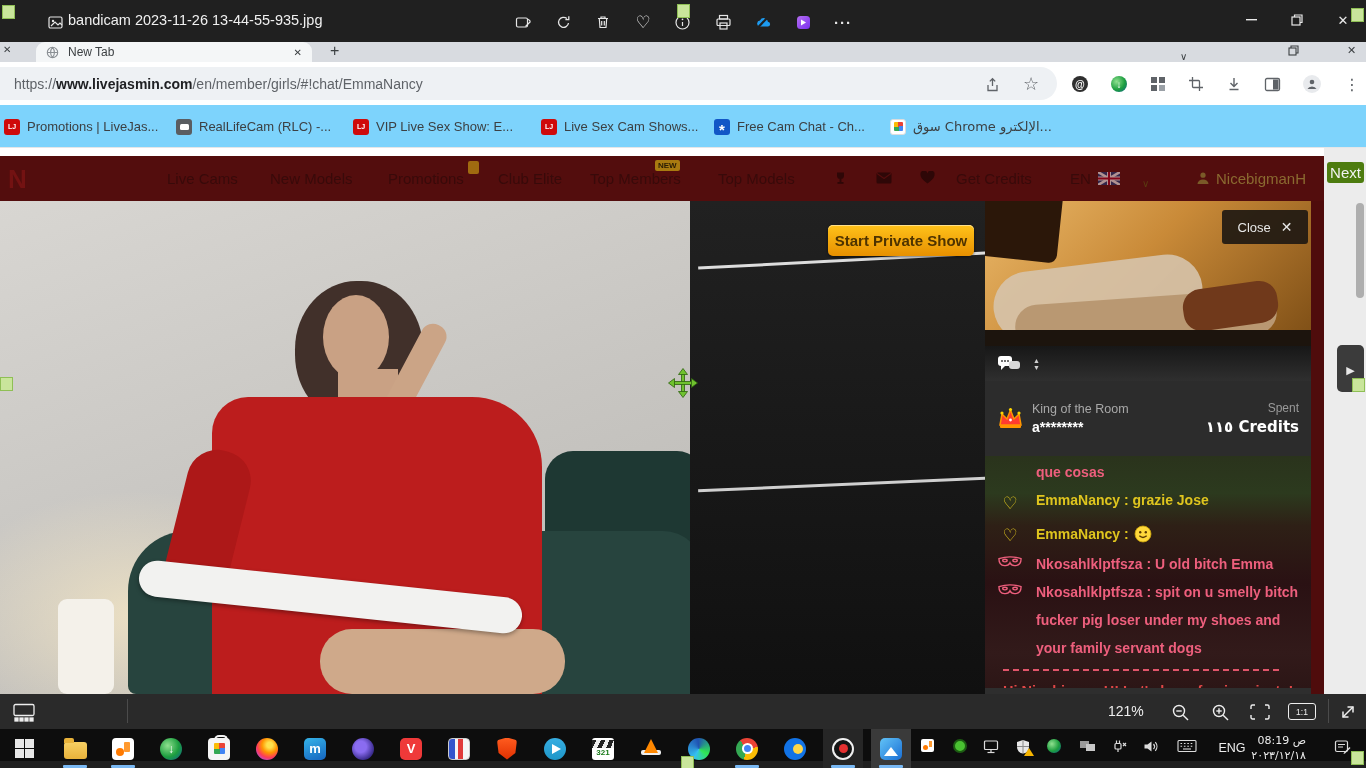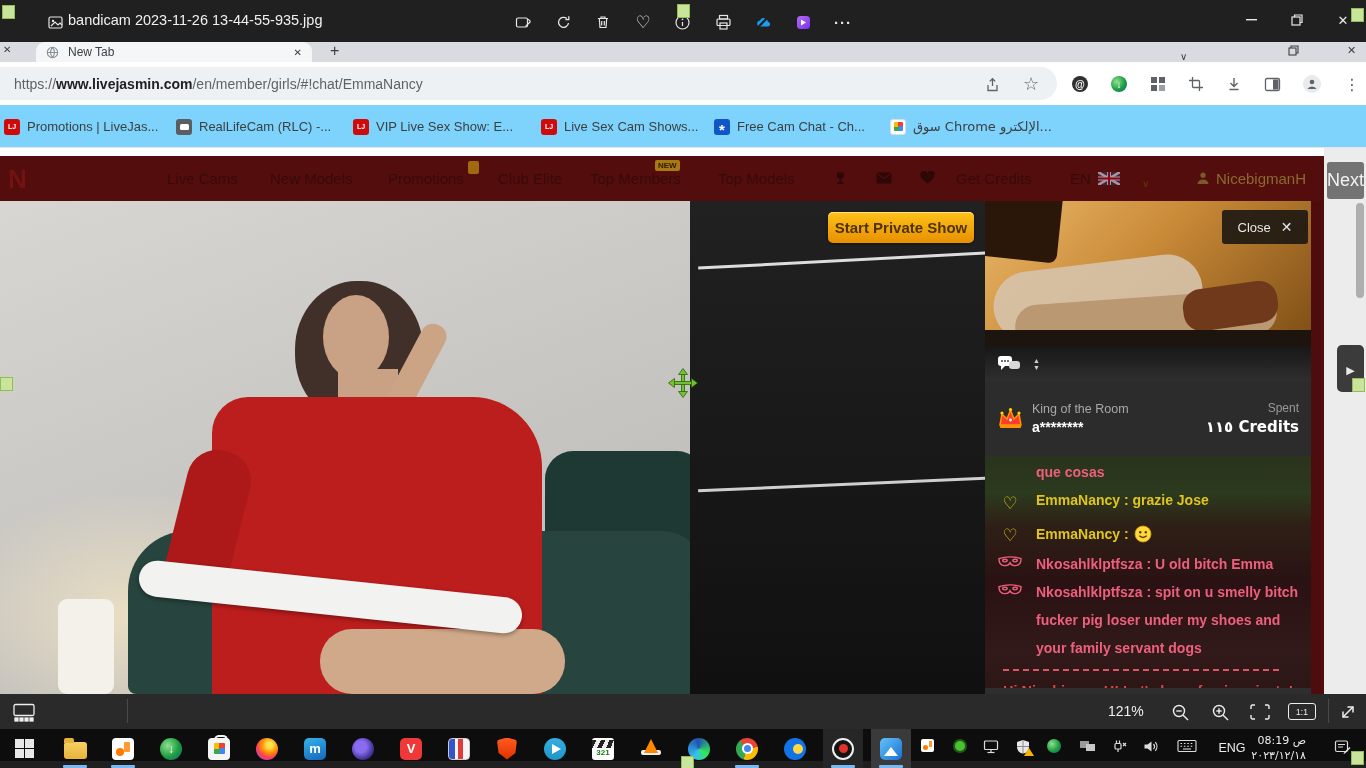--- a/index.html
+++ b/index.html
@@ -42,41 +42,41 @@
 
   
   #page{position:absolute;left:0;top:106px;width:1366px;height:546px;background:#4f0c0c;overflow:hidden}
   #whitegap{position:absolute;left:0;top:0;width:1366px;height:8px;background:#fff}
   #siteheader{position:absolute;left:0;top:8px;width:1324px;height:45px;background:#530d0d}
   .nav{position:absolute;top:14px;font-size:15px;color:#380a0a;white-space:nowrap}
   .badge{position:absolute;border-radius:2px;font-weight:bold;color:#2a1d04}
   #rightmargin{position:absolute;left:1324px;top:0;width:42px;height:546px;background:#ececec}
   #scrollthumb{position:absolute;left:1356px;top:55px;width:8px;height:95px;background:#aeaeae;border-radius:4px}
   #sidetab{position:absolute;left:1337px;top:197px;width:27px;height:47px;background:#3b3b3b;border-radius:5px;display:flex;align-items:center;justify-content:center}
-  #nextbtn{position:absolute;left:1327px;top:14px;width:37px;height:37px;background:#737373;border-radius:3px;color:#f2f2f2;font-size:18px;display:flex;align-items:center;justify-content:center}
+  #nextbtn{position:absolute;left:1327px;top:14px;width:37px;height:21px;background:#4d7c0f;border-radius:3px;color:#f2f2f2;font-size:15px;display:flex;align-items:center;justify-content:center}
 
   
   #video{position:absolute;left:0;top:53px;width:985px;height:493px;overflow:hidden;
     background:linear-gradient(160deg,#d8d6d2 0%,#c8c6c2 45%,#b5b3af 100%)}
   #video .glow{position:absolute;left:-60px;top:290px;width:390px;height:250px;background:radial-gradient(closest-side,rgba(244,230,196,.8),rgba(244,230,196,0))}
   #video .lamp{position:absolute;left:58px;top:398px;width:56px;height:95px;background:#f4f1ea;border-radius:9px}
   #video .chairback{position:absolute;left:545px;top:250px;width:160px;height:185px;background:#1e3833;border-radius:28px}
   #video .chair{position:absolute;left:128px;top:330px;width:575px;height:163px;background:#27443e;border-radius:60px 40px 8px 8px}
   #video .hair{position:absolute;left:295px;top:80px;width:128px;height:142px;background:#41302a;border-radius:48%}
   #video .face{position:absolute;left:323px;top:94px;width:66px;height:84px;background:#c9a184;border-radius:50%}
   #video .neck{position:absolute;left:338px;top:168px;width:60px;height:38px;background:#c9a184}
   #video .armR{position:absolute;left:400px;top:118px;width:26px;height:112px;background:#cba486;border-radius:12px;transform:rotate(28deg)}
   #video .dress{position:absolute;left:212px;top:196px;width:330px;height:297px;background:#bc1d1d;border-radius:36px 70px 0 0}
   #video .armL{position:absolute;left:176px;top:248px;width:64px;height:150px;background:#ad1818;border-radius:30px;transform:rotate(14deg)}
   #video .legs{position:absolute;left:320px;top:428px;width:245px;height:65px;background:#cfa98a;border-radius:32px}
   #video .board{position:absolute;left:138px;top:378px;width:385px;height:36px;background:#f2f2f0;border-radius:18px;transform:rotate(6deg);box-shadow:0 2px 4px rgba(0,0,0,.35)}
   #video .dark{position:absolute;left:690px;top:0;width:295px;height:493px;background:linear-gradient(180deg,#212121,#101010)}
   #video .streak1{position:absolute;left:698px;top:58px;width:290px;height:3px;background:#ddd;transform:rotate(-3deg)}
   #video .streak2{position:absolute;left:698px;top:282px;width:290px;height:3px;background:#cfcfcf;transform:rotate(-2.5deg)}
-  #startbtn{position:absolute;left:828px;top:11px;width:146px;height:31px;border-radius:5px;border:0;
+  #startbtn{position:absolute;left:828px;top:24px;width:146px;height:31px;border-radius:5px;border:0;
     background:linear-gradient(180deg,#ffc21a,#e79000);box-shadow:inset 0 1px 0 #ffe08a,0 1px 3px rgba(0,0,0,.5);
     color:#4e3300;font-size:15px;font-weight:bold;font-family:inherit}
 
   
   #panel{position:absolute;left:985px;top:53px;width:326px;height:493px;background:#191112}
   #thumb{position:absolute;left:0;top:0;width:326px;height:145px;overflow:hidden;
     background:linear-gradient(135deg,#eab869 0%,#c98a38 45%,#7c4d15 100%)}
   #thumb .frame{position:absolute;left:-15px;top:-12px;width:90px;height:70px;background:#2b1709;border-radius:8px;transform:rotate(6deg)}
   #thumb .couch{position:absolute;left:8px;top:62px;width:210px;height:70px;background:#d6c3ab;border-radius:35px;transform:rotate(-7deg);opacity:.9}
   #thumb .couch2{position:absolute;left:30px;top:96px;width:262px;height:45px;background:#b99872;border-radius:22px;transform:rotate(-4deg)}

